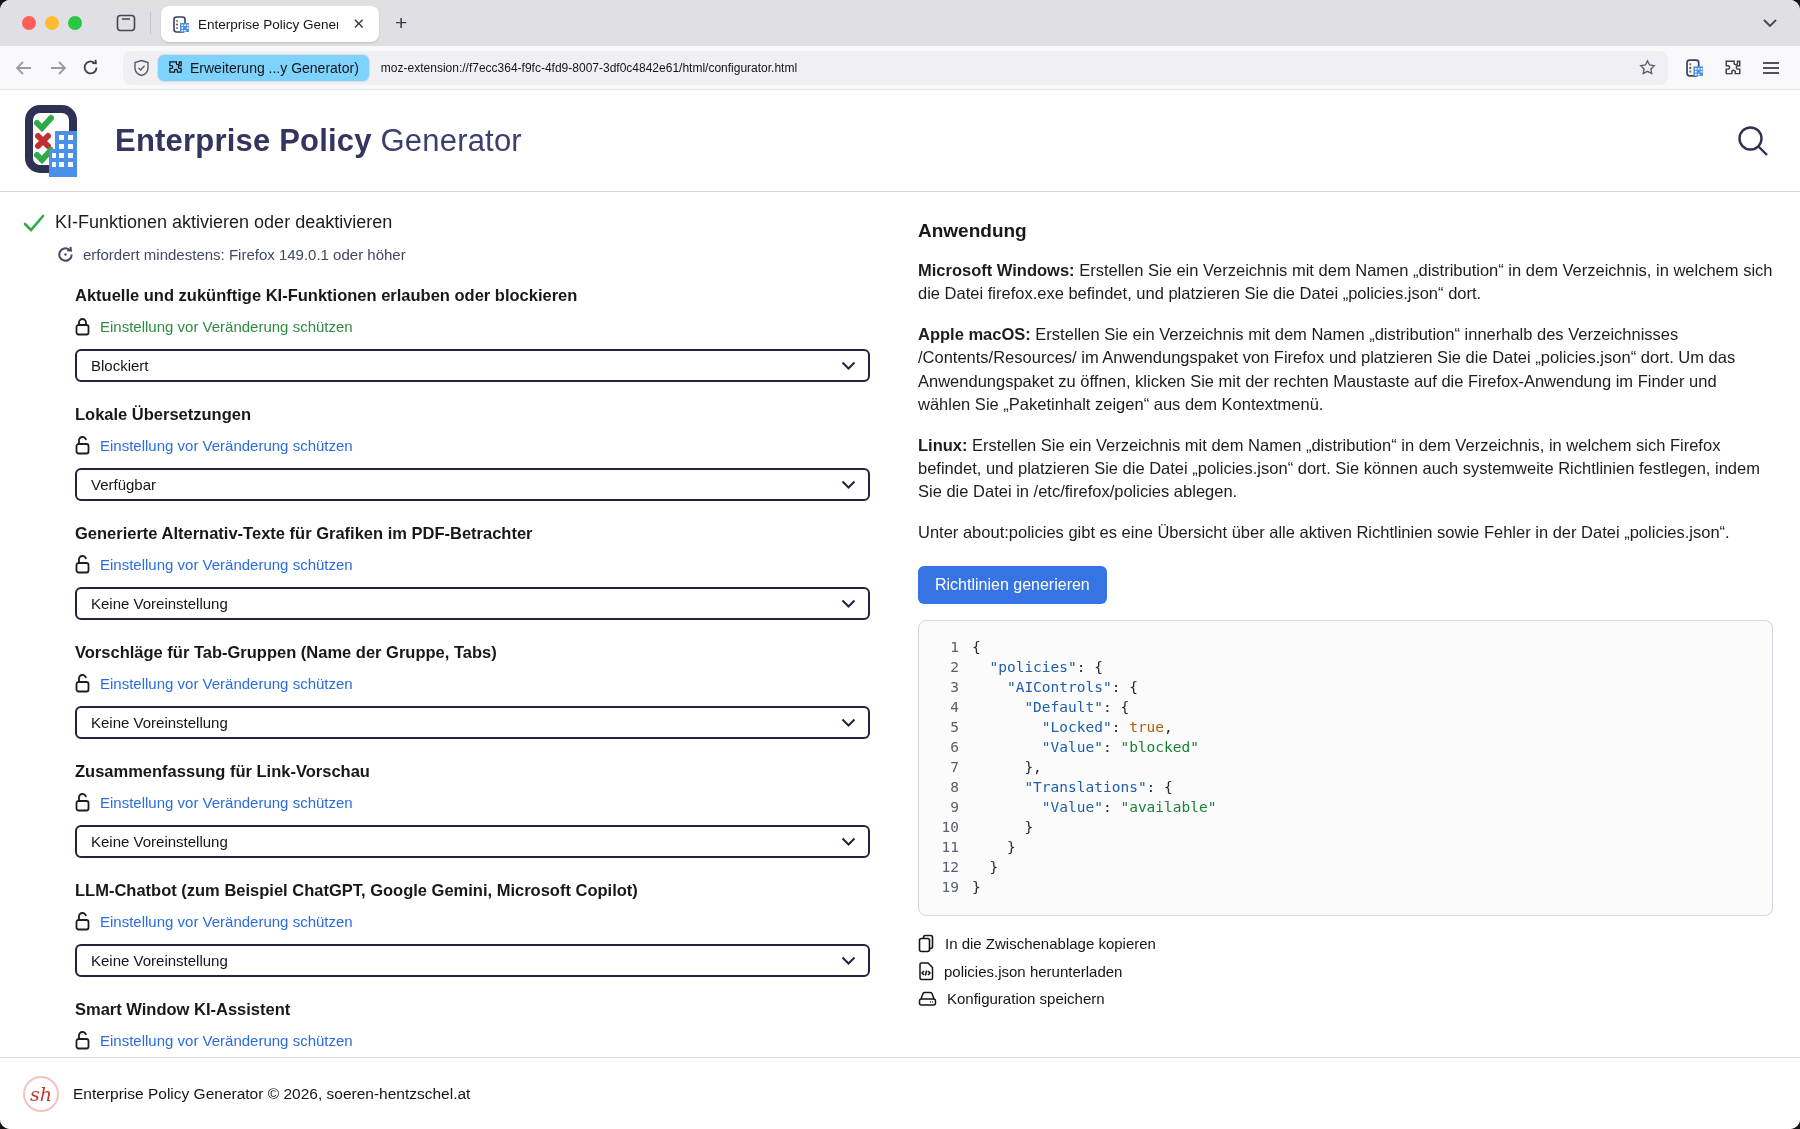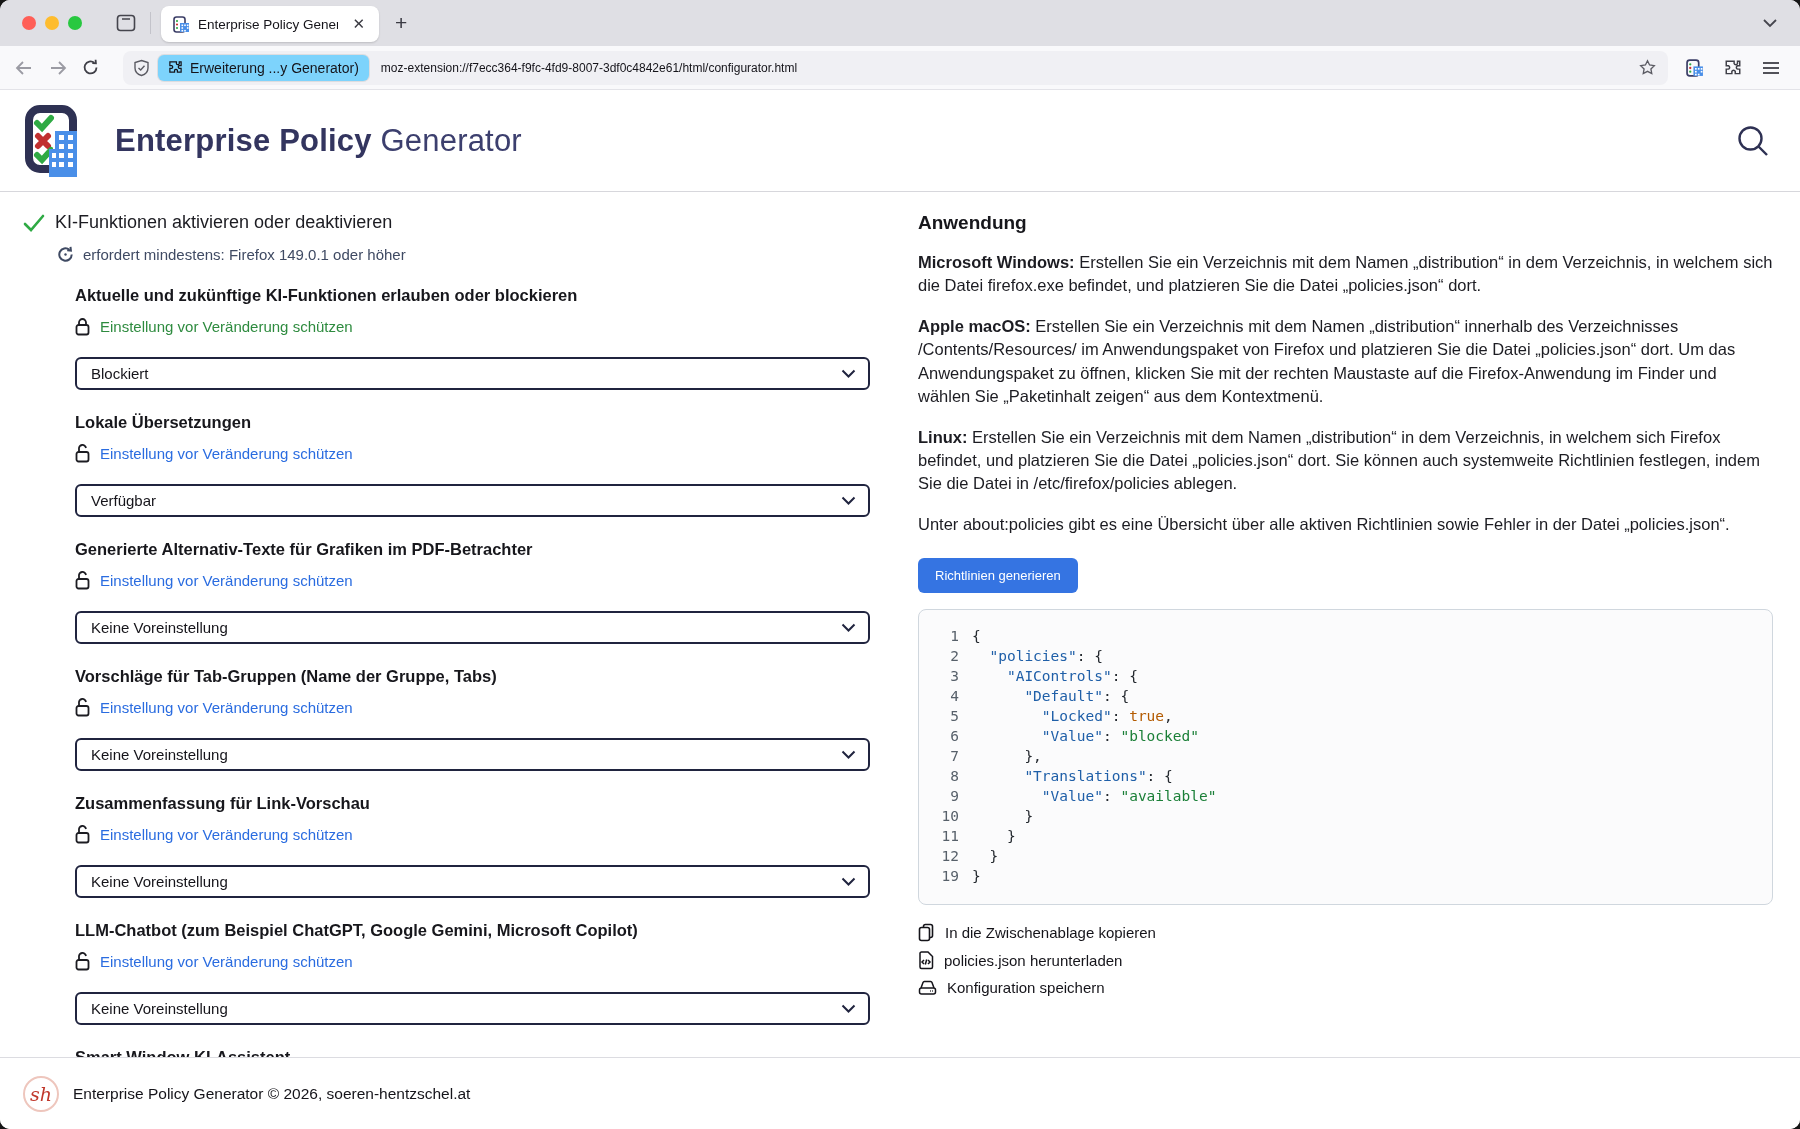--- a/index.html
+++ b/index.html
@@ -52,34 +52,34 @@
   .policy-title { font-size:18px; color:#1c1c22; }
   .minver { display:flex; align-items:center; gap:9px; margin:13px 0 0 34px; color:#3f4a63; }
   .minver span { font-size:15px; }
   .section { margin:23px 0 0 52px; }
   .sec-label { font-size:16.5px; font-weight:700; color:#17171c; }
   .lock-row { display:flex; align-items:center; gap:10px; margin-top:12px; }
   .lock-row .lockicon { color:#1c1c22; display:flex; }
   .lock-link { font-size:15px; text-decoration:none; }
   .lock-link.locked { color:#2e8b3f; }
   .lock-link.unlocked { color:#2a6ce0; }
-  .fselect { margin-top:21px; width:795px; height:33px; border:2px solid #20243f; border-radius:6px; background:#fff; display:flex; align-items:center; padding:0 12px 0 14px; cursor:default; }
+  .fselect { margin-top:13px; width:795px; height:33px; border:2px solid #20243f; border-radius:6px; background:#fff; display:flex; align-items:center; padding:0 12px 0 14px; cursor:default; }
   .fselect .val { font-size:15px; color:#15141a; flex:1; }
   .fselect .chev { color:#20243f; display:flex; }
 
   .disabled-opts { margin:24px 0 0 23px; }
   .d-row { display:flex; align-items:center; gap:10px; margin-top:8px; }
   .d-box { width:18px; height:18px; border:2px solid #9ea0ad; border-radius:4px; background:#fff; }
   .d-label { font-size:16.5px; color:#8e8e97; }
 
   
-  .usage-h { font-size:19px; font-weight:700; color:#17171c; }
+  .usage-h { font-size:19px; font-weight:700; color:#17171c; margin-top:8px; }
   .usage p { font-size:16.5px; color:#1c1c22; line-height:1.42; margin-top:17px; }
   .usage p b { font-weight:700; }
-  .gen-btn { margin-top:22px; background:#3574e2; color:#fff; border:none; border-radius:6px; font-size:13px; padding:10px 17px; font-family:inherit; cursor:pointer; display:inline-block; }
+  .gen-btn { margin-top:22px; background:#3574e2; color:#fff; border:none; border-radius:6px; font-size:16px; padding:10px 17px; font-family:inherit; cursor:pointer; display:inline-block; }
 
   .codebox { margin-top:16px; border:1px solid #d0d7de; border-radius:8px; background:#fbfbfc; padding:16px 14px 18px 14px; width:855px; }
   .code-row { display:flex; font-family:"DejaVu Sans Mono","Liberation Mono",monospace; font-size:14.5px; line-height:20px; }
   .ln { width:26px; text-align:right; color:#57606a; margin-right:13px; flex:0 0 auto; }
   .code-content { white-space:pre; color:#24292f; }
   .tok-p { color:#24292f; }
   .tok-k { color:#1f5fa8; }
   .tok-b { color:#b35a00; }
   .tok-s { color:#1a7f37; }
 

